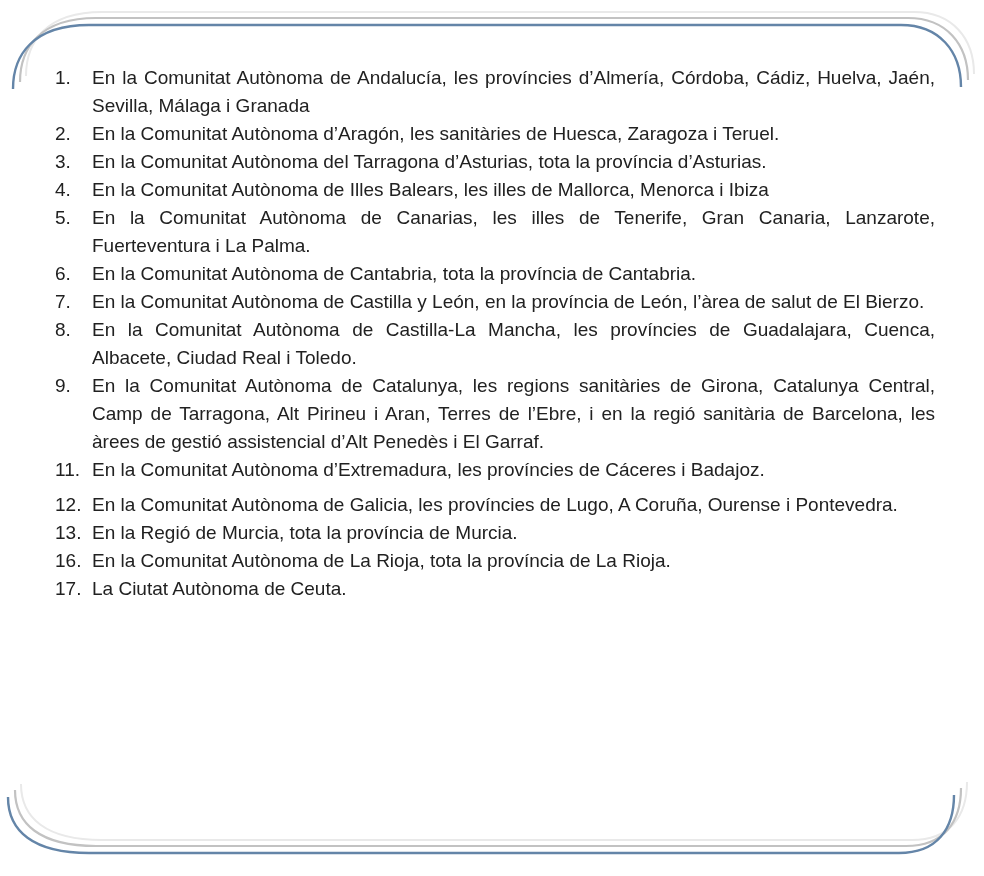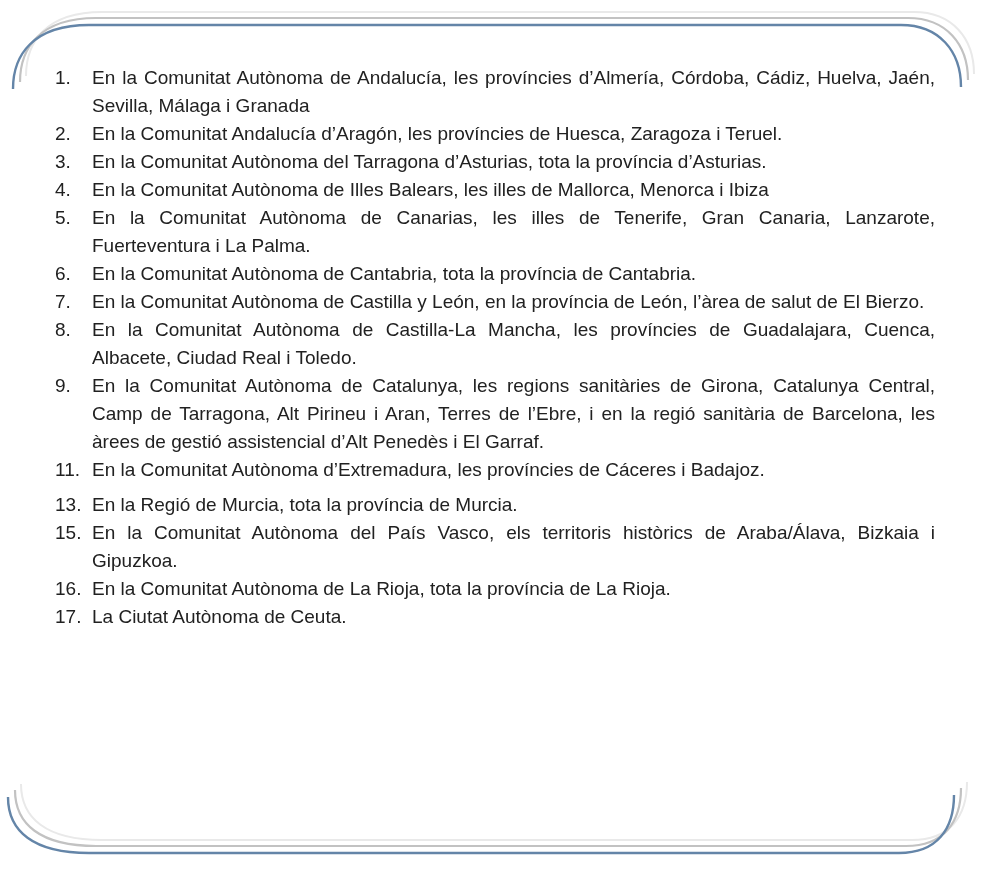--- a/index.html
+++ b/index.html
@@ -70,21 +70,21 @@
   </svg>
 
   <div class="list">
   <div class="list-item">
     <span class="num">1.</span>
     <span class="txt">En la Comunitat Autònoma de Andalucía, les províncies d’Almería, Córdoba, Cádiz, Huelva, Jaén, Sevilla, Málaga i Granada</span>
   </div>
 
   <div class="list-item">
     <span class="num">2.</span>
-    <span class="txt">En la Comunitat Andalucía d’Aragón, les províncies de Huesca, Zaragoza i Teruel.</span>
+    <span class="txt">En la Comunitat Autònoma d’Aragón, les sanitàries de Huesca, Zaragoza i Teruel.</span>
   </div>
 
   <div class="list-item">
     <span class="num">3.</span>
     <span class="txt">En la Comunitat Autònoma del Tarragona d’Asturias, tota la província d’Asturias.</span>
   </div>
 
   <div class="list-item">
     <span class="num">4.</span>
     <span class="txt">En la Comunitat Autònoma de Illes Balears, les illes de Mallorca, Menorca i Ibiza</span>
@@ -114,31 +114,31 @@
     <span class="num">9.</span>
     <span class="txt">En la Comunitat Autònoma de Catalunya, les regions sanitàries de Girona, Catalunya Central, Camp de Tarragona, Alt Pirineu i Aran, Terres de l’Ebre, i en la regió sanitària de Barcelona, les àrees de gestió assistencial d’Alt Penedès i El Garraf.</span>
   </div>
 
 
   <div class="list-item">
     <span class="num">11.</span>
     <span class="txt">En la Comunitat Autònoma d’Extremadura, les províncies de Cáceres i Badajoz.</span>
   </div>
 
+  <div class="list-item">
+    <span class="num">12.</span>
+    <span class="txt">En la Comunitat Autònoma de Galicia, les províncies de Lugo, A Coruña, Ourense i Pontevedra.</span>
+  </div>
 
   <div class="list-item">
     <span class="num">13.</span>
     <span class="txt">En la Regió de Murcia, tota la província de Murcia.</span>
   </div>
 
 
-  <div class="list-item">
-    <span class="num">15.</span>
-    <span class="txt">En la Comunitat Autònoma del País Vasco, els territoris històrics de Araba/Álava, Bizkaia i Gipuzkoa.</span>
-  </div>
 
   <div class="list-item">
     <span class="num">16.</span>
     <span class="txt">En la Comunitat Autònoma de La Rioja, tota la província de La Rioja.</span>
   </div>
 
   <div class="list-item">
     <span class="num">17.</span>
     <span class="txt">La Ciutat Autònoma de Ceuta.</span>
   </div>

